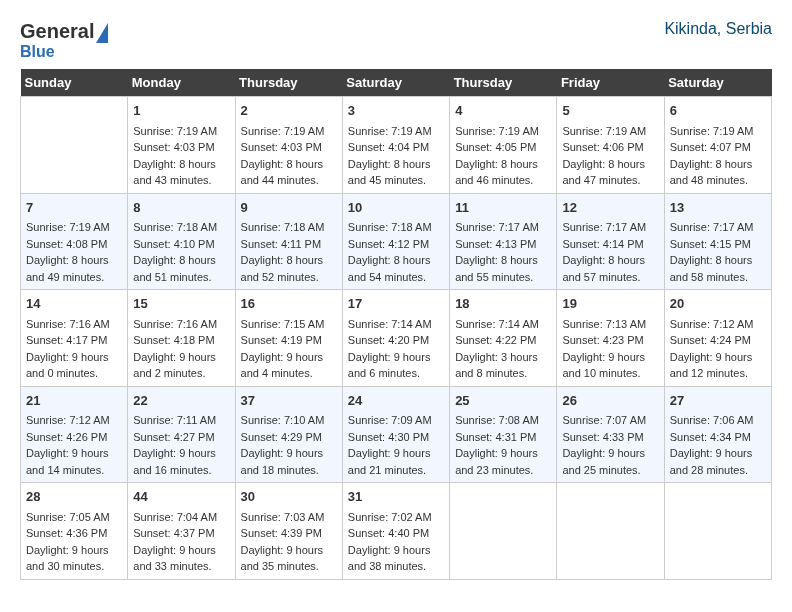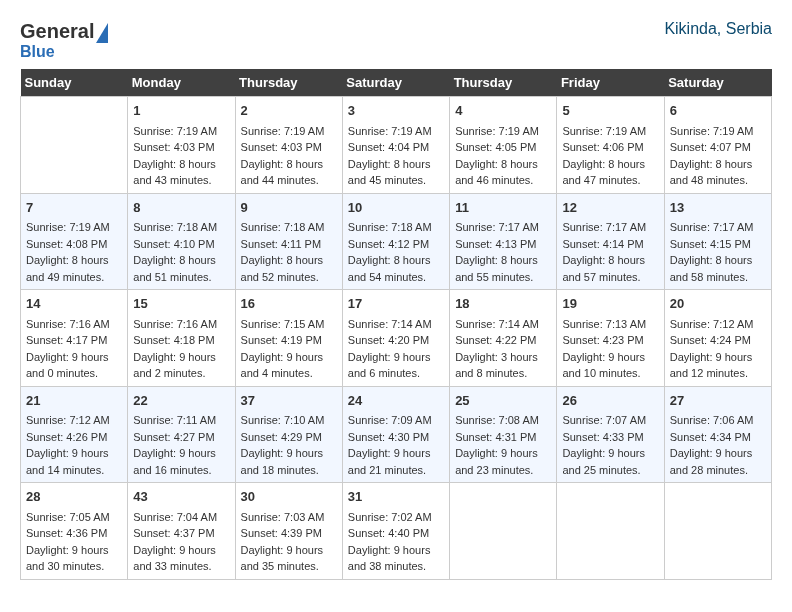--- a/index.html
+++ b/index.html
@@ -155,21 +155,21 @@
         <td><span class="day-num">21</span><span>Sunrise: 7:12 AM</span><br><span>Sunset: 4:26 PM</span><br><span>Daylight: 9 hours and 14 minutes.</span></td>
         <td><span class="day-num">22</span><span>Sunrise: 7:11 AM</span><br><span>Sunset: 4:27 PM</span><br><span>Daylight: 9 hours and 16 minutes.</span></td>
         <td><span class="day-num">37</span><span>Sunrise: 7:10 AM</span><br><span>Sunset: 4:29 PM</span><br><span>Daylight: 9 hours and 18 minutes.</span></td>
         <td><span class="day-num">24</span><span>Sunrise: 7:09 AM</span><br><span>Sunset: 4:30 PM</span><br><span>Daylight: 9 hours and 21 minutes.</span></td>
         <td><span class="day-num">25</span><span>Sunrise: 7:08 AM</span><br><span>Sunset: 4:31 PM</span><br><span>Daylight: 9 hours and 23 minutes.</span></td>
         <td><span class="day-num">26</span><span>Sunrise: 7:07 AM</span><br><span>Sunset: 4:33 PM</span><br><span>Daylight: 9 hours and 25 minutes.</span></td>
         <td><span class="day-num">27</span><span>Sunrise: 7:06 AM</span><br><span>Sunset: 4:34 PM</span><br><span>Daylight: 9 hours and 28 minutes.</span></td>
       </tr>
       <tr>
         <td><span class="day-num">28</span><span>Sunrise: 7:05 AM</span><br><span>Sunset: 4:36 PM</span><br><span>Daylight: 9 hours and 30 minutes.</span></td>
-        <td><span class="day-num">43</span><span>Sunrise: 7:04 AM</span><br><span>Sunset: 4:37 PM</span><br><span>Daylight: 9 hours and 33 minutes.</span></td>
+        <td><span class="day-num">44</span><span>Sunrise: 7:04 AM</span><br><span>Sunset: 4:37 PM</span><br><span>Daylight: 9 hours and 33 minutes.</span></td>
         <td><span class="day-num">30</span><span>Sunrise: 7:03 AM</span><br><span>Sunset: 4:39 PM</span><br><span>Daylight: 9 hours and 35 minutes.</span></td>
         <td><span class="day-num">31</span><span>Sunrise: 7:02 AM</span><br><span>Sunset: 4:40 PM</span><br><span>Daylight: 9 hours and 38 minutes.</span></td>
         <td class="empty-cell"></td>
         <td class="empty-cell"></td>
         <td class="empty-cell"></td>
       </tr>
     </tbody>
 </table>
 
 </body></html>

